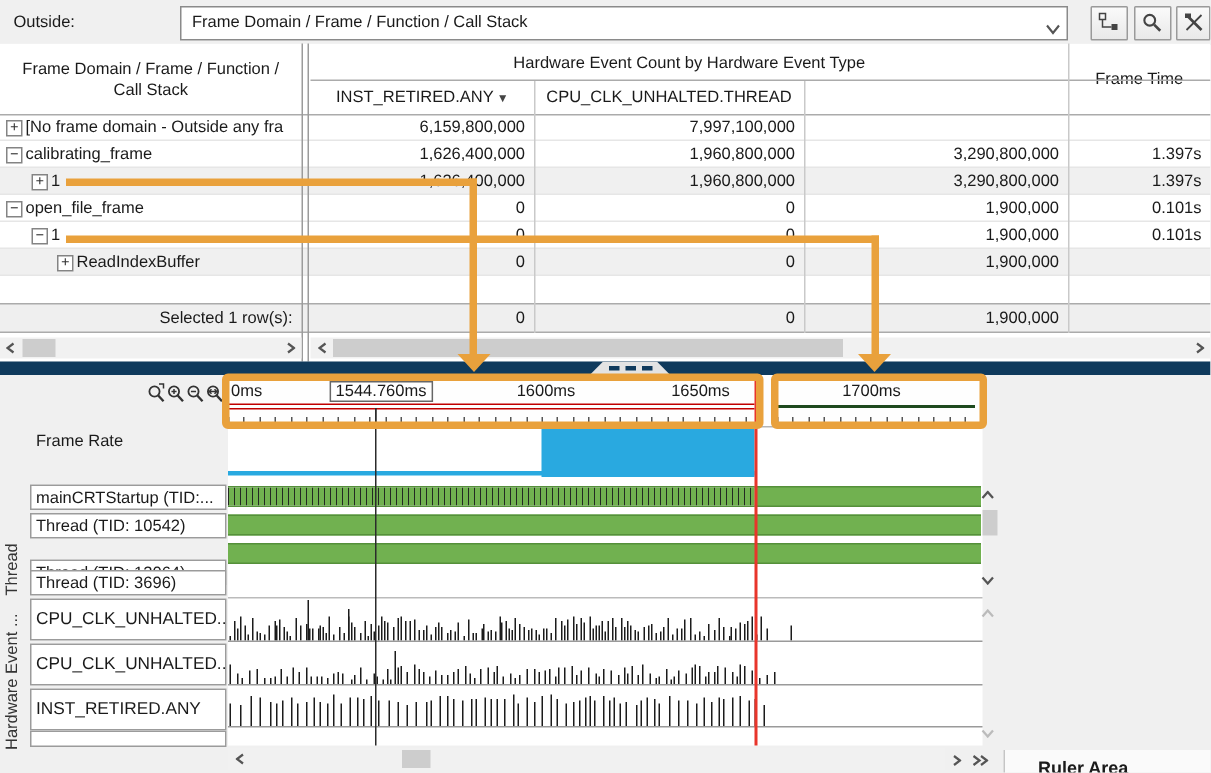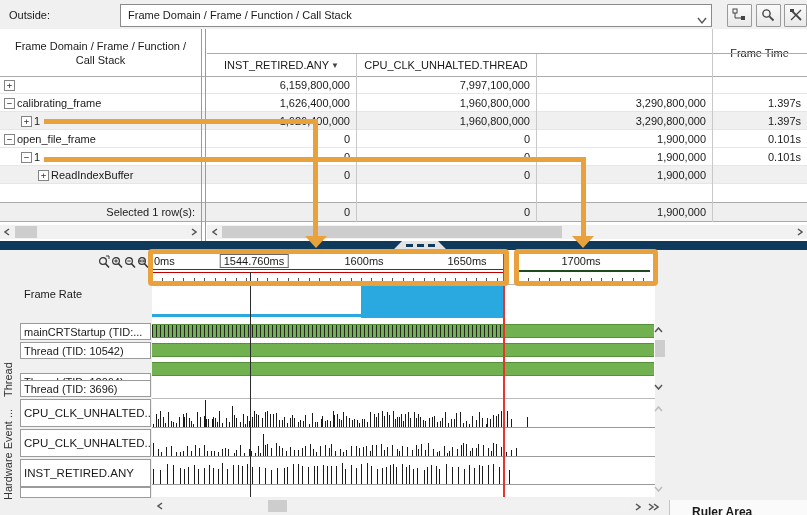--- a/index.html
+++ b/index.html
@@ -92,34 +92,38 @@
       <rect x="1" y="1" width="4" height="3" fill="#444"></rect>
     </svg>
   </div>
 </div>
 
 <div class="abs" id="grid">
   <div class="hdr" style="left:0;top:1px;width:201px;height:46px;flex-direction:column;line-height:14px;">
     <span>Frame Domain / Frame / Function /</span>
     <span>Call Stack</span>
   </div>
+  <div class="hdr" style="left:207px;top:1px;width:505px;height:24px;">
+    <span>Hardware Event Count by Hardware Event Type</span>
+  </div>
   <div class="hdr" style="left:207px;top:25px;width:149px;height:22px;">
     <span>INST_RETIRED.ANY</span>
       <span class="sort-arrow">▼</span>
   </div>
   <div class="hdr" style="left:356px;top:25px;width:180px;height:22px;">
     <span>CPU_CLK_UNHALTED.THREAD</span>
   </div>
   <div class="hdr" style="left:712px;top:1px;width:95px;height:46px;">
     <span>Frame Time</span>
   </div>
 
   <div id="grid-body" class="abs" style="left:0;top:47px;width:807px;height:145px;">
       <div class="grid-row" style="top: 0px; border-bottom: 1px solid rgb(230, 230, 230); box-sizing: border-box;">
         <span class="expander" style="left: 4px;">+</span>
+        <span class="rlabel" style="left: 17px; width: 179px;">[No frame domain - Outside any fra</span>
         <span class="cell" style="left: 207px; width: 149px;">6,159,800,000</span>
         <span class="cell" style="left: 356px; width: 180px;">7,997,100,000</span>
         <span class="cell" style="left: 712px; width: 95px;"></span>
       </div>
       <div class="grid-row" style="top: 18px; border-bottom: 1px solid rgb(230, 230, 230); box-sizing: border-box;">
         <span class="expander" style="left: 4px;">−</span>
         <span class="rlabel" style="left: 17px; width: 179px;">calibrating_frame</span>
         <span class="cell" style="left: 207px; width: 149px;">1,626,400,000</span>
         <span class="cell" style="left: 356px; width: 180px;">1,960,800,000</span>
         <span class="cell" style="left: 536px; width: 176px;">3,290,800,000</span>

